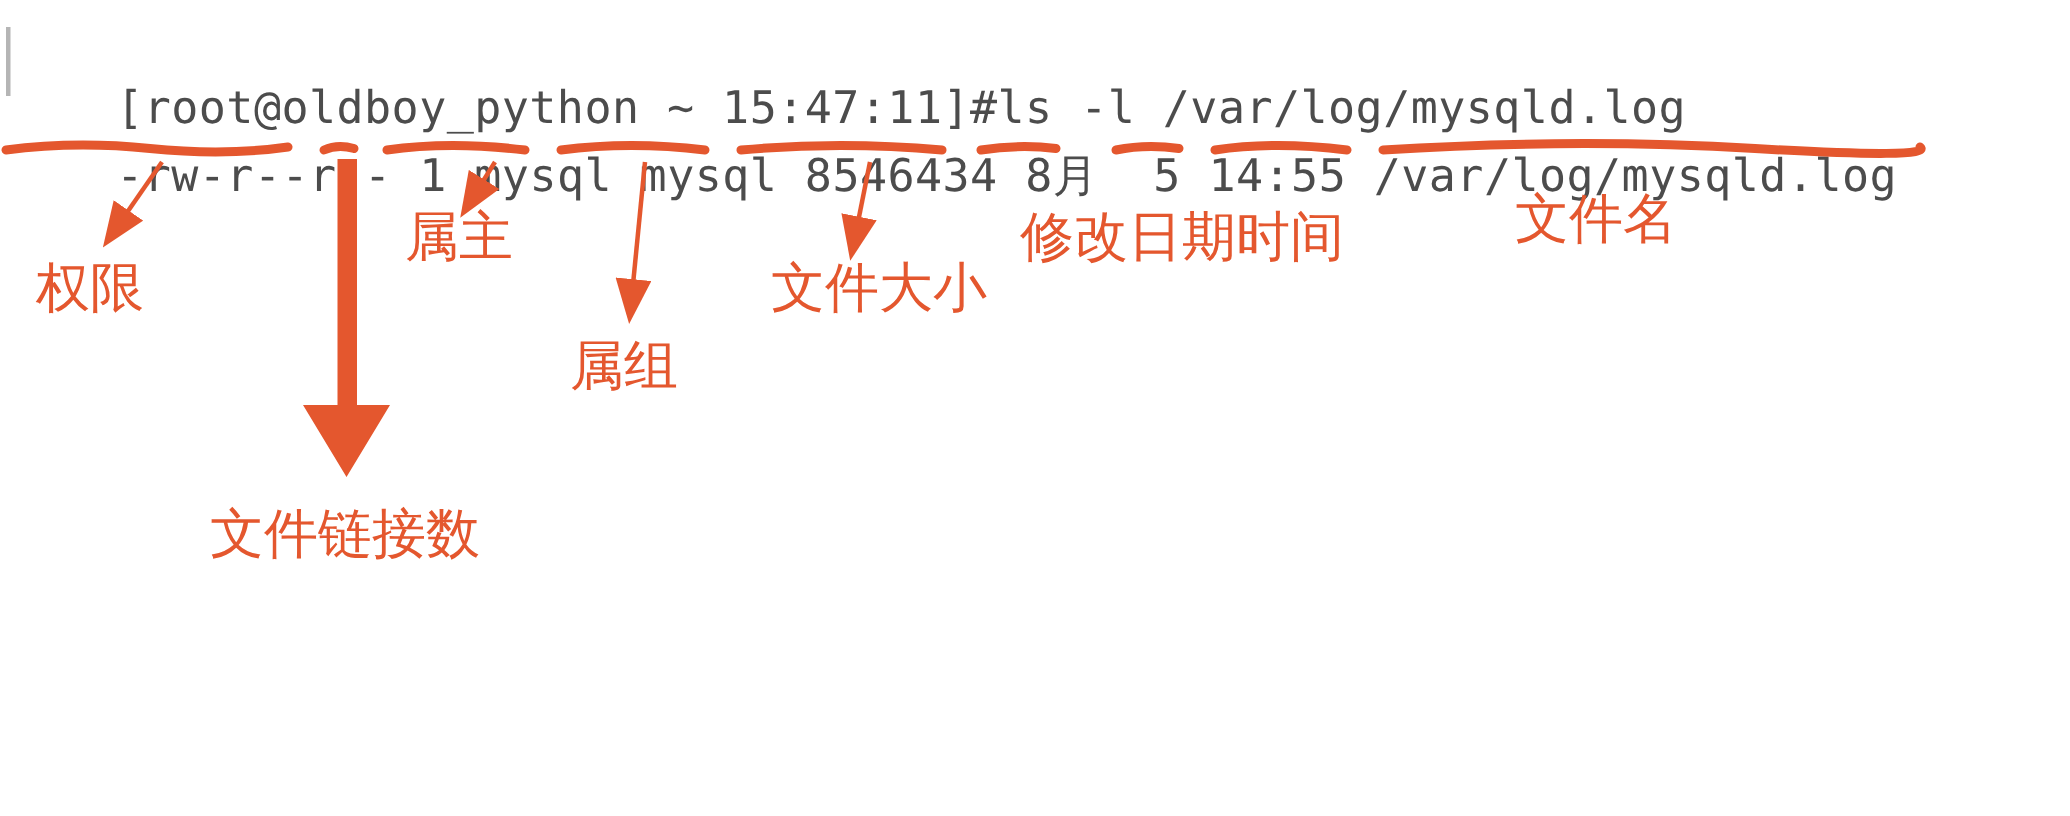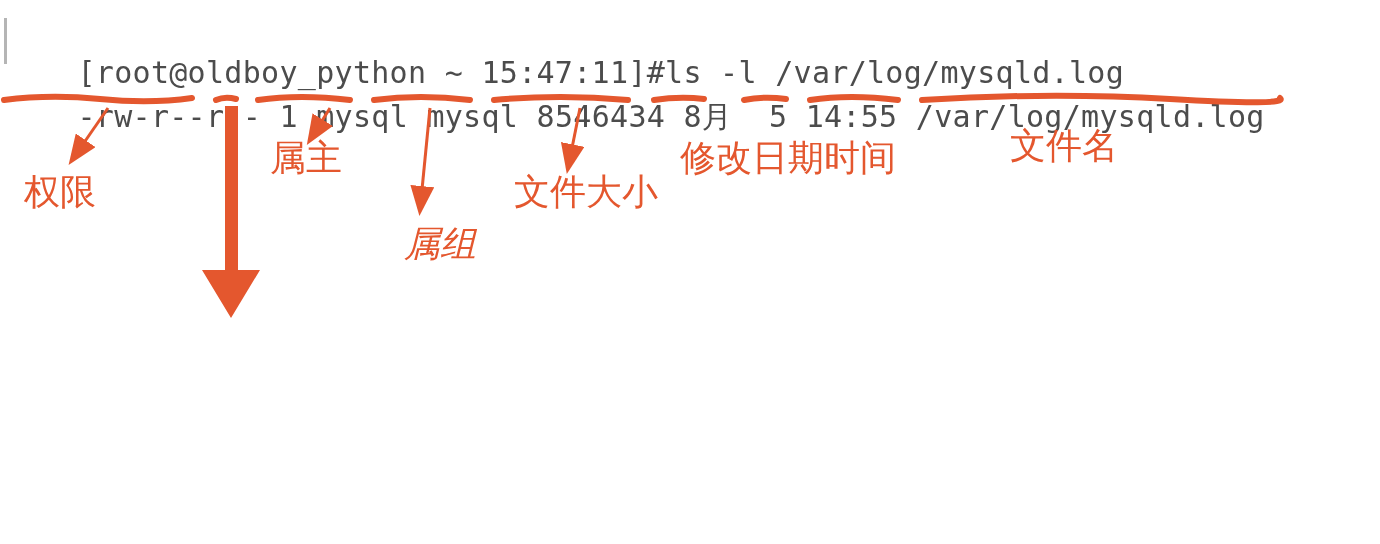--- a/index.html
+++ b/index.html
@@ -100,19 +100,20 @@
 
       <line x1="580" y1="108" x2="568" y2="168" marker-end="url(#arrowhead)"></line>
     </g>
 
     <g>
       <path d="M 225 106 L 238 106 L 238 270 L 260 270 L 231 318 L 202 270 L 225 270 Z" fill="#e4572e"></path>
     </g>
   </svg>
 
   <div class="annotation" style="left:24px;  top:168px;">权限</div>
+  <div class="annotation" style="left:140px; top:332px;">文件链接数</div>
   <div class="annotation" style="left:270px; top:134px;">属主</div>
-  <div class="annotation" style="left:404px; top:220px;font-style:italic;">属组</div>
+  <div class="annotation" style="left:380px; top:220px;">属组</div>
   <div class="annotation" style="left:514px; top:168px;text-align:center;">文件大小</div>
   <div class="annotation" style="left:1010px;top:122px;">文件名</div>
   <div class="annotation" style="left:680px; top:134px;">修改日期时间</div>
 
 </div>
 
 </body></html>

